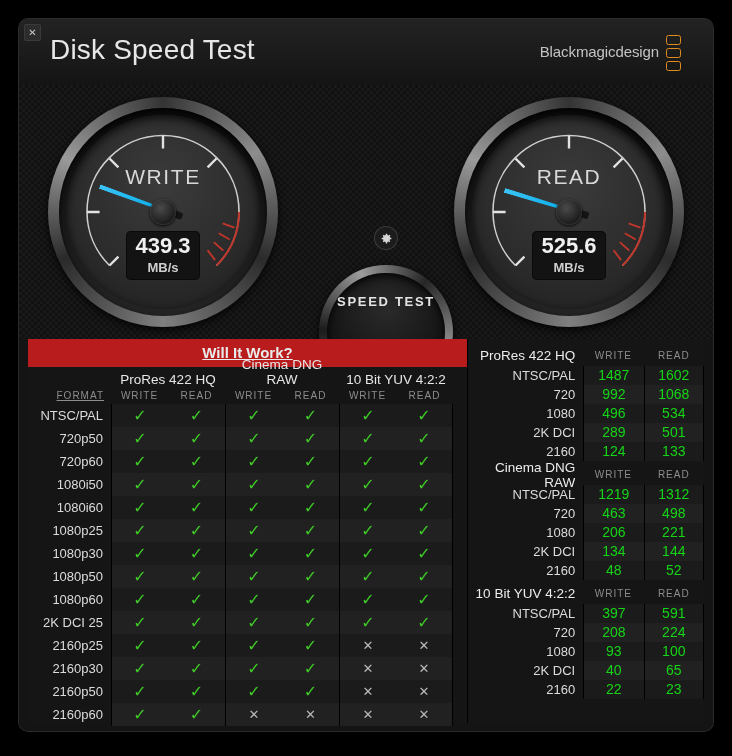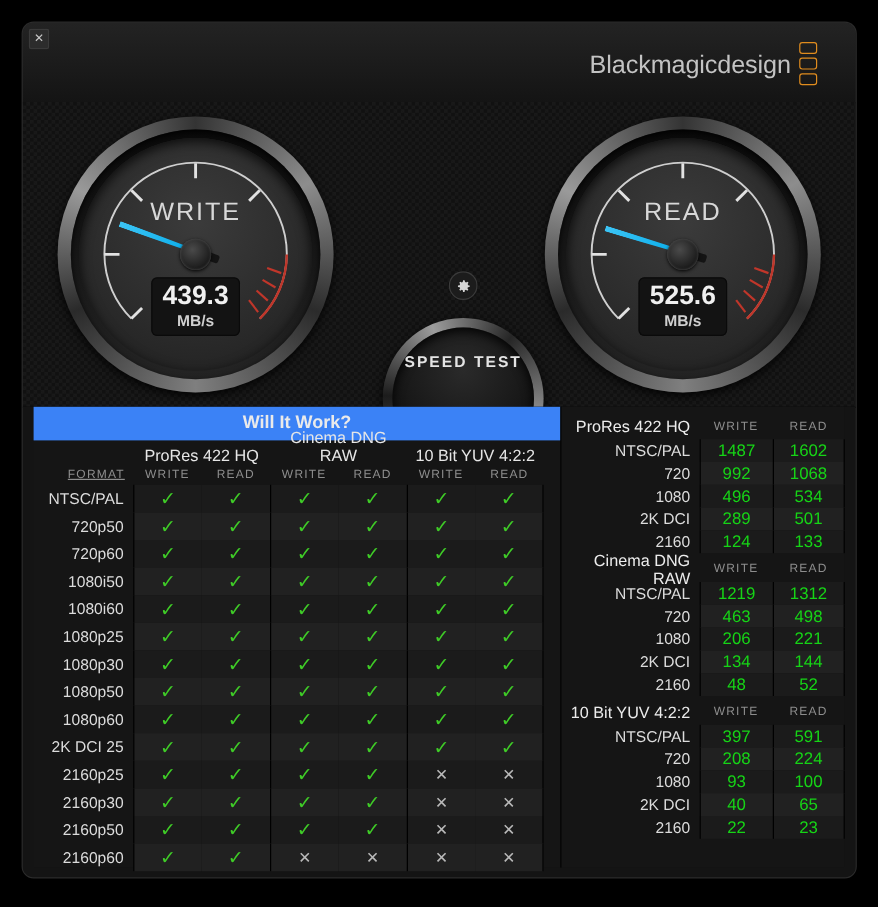--- a/index.html
+++ b/index.html
@@ -28,21 +28,21 @@
     display:flex;align-items:center;justify-content:center;
     color:#c9c9c9;font-size:10px;font-weight:bold;cursor:pointer;
     box-shadow:inset 0 0 0 1px #3a3a3a;
   }
   #app-title{
     position:absolute;left:31px;top:15px;
     font-size:28px;color:#e7e7e7;letter-spacing:.2px;font-weight:400;
   }
   #brand{
     position:absolute;right:54px;top:24px;
-    font-size:21px;color:#c3c3c3;letter-spacing:-.1px;
+    font-size:15px;color:#c3c3c3;letter-spacing:-.1px;
   }
   #brand-logo{position:absolute;right:27px;top:16px;width:20px;height:36px;}
   .brand-box{
     position:absolute;left:0;width:15px;height:10px;
     border:1.7px solid #e08c1e;border-radius:2.5px;box-sizing:border-box;
   }
 
   
   #gauge-panel{
     position:absolute;left:0;top:66px;width:100%;height:254px;
@@ -137,21 +137,22 @@
 
   
   #lower{position:absolute;left:0;top:320px;width:100%;bottom:0;background:#141414;}
   #panel-left{position:absolute;left:9px;top:0;width:439px;bottom:8px;background:#151515;}
   #panel-divider{position:absolute;left:448px;top:0;width:1px;bottom:8px;background:#000;}
   #panel-right{position:absolute;left:449px;top:0;right:9px;bottom:8px;background:#151515;}
 
   .panel-title{
     height:28px;line-height:28px;text-align:center;
     font-size:15px;font-weight:bold;color:#eaeaea;
-    background:#3b82f6;
+    background:#b91c1c;
+    text-decoration:underline;
   }
 
   
   #wiw-body{position:relative;padding:0 0 0 0;}
   .wiw-grouprow{display:flex;height:20px;align-items:flex-end;}
   .wiw-subrow{display:flex;height:17px;align-items:center;}
   .wiw-cell-format{width:83px;text-align:right;padding-right:7px;box-sizing:border-box;}
   .wiw-cell{width:57px;text-align:center;box-sizing:border-box;}
   .grp-label{
     width:114px;text-align:center;font-size:13.5px;color:#e6e6e6;box-sizing:border-box;
@@ -203,20 +204,21 @@
 </style>
 </head>
 <body>
 
 <div id="app-window">
 
   <div id="titlebar">
     <div id="close-button">
       <span>✕</span>
     </div>
+    <div id="app-title">Disk Speed Test</div>
     <div id="brand">Blackmagicdesign</div>
     <div id="brand-logo">
       <div class="brand-box" style="top:0"></div>
       <div class="brand-box" style="top:13px"></div>
       <div class="brand-box" style="top:26px"></div>
     </div>
   </div>
 
   <div id="gauge-panel">
 

